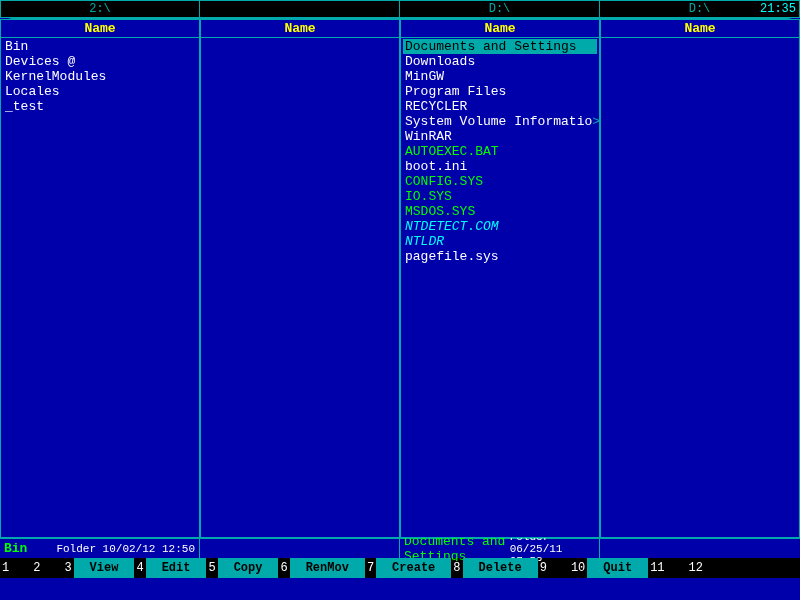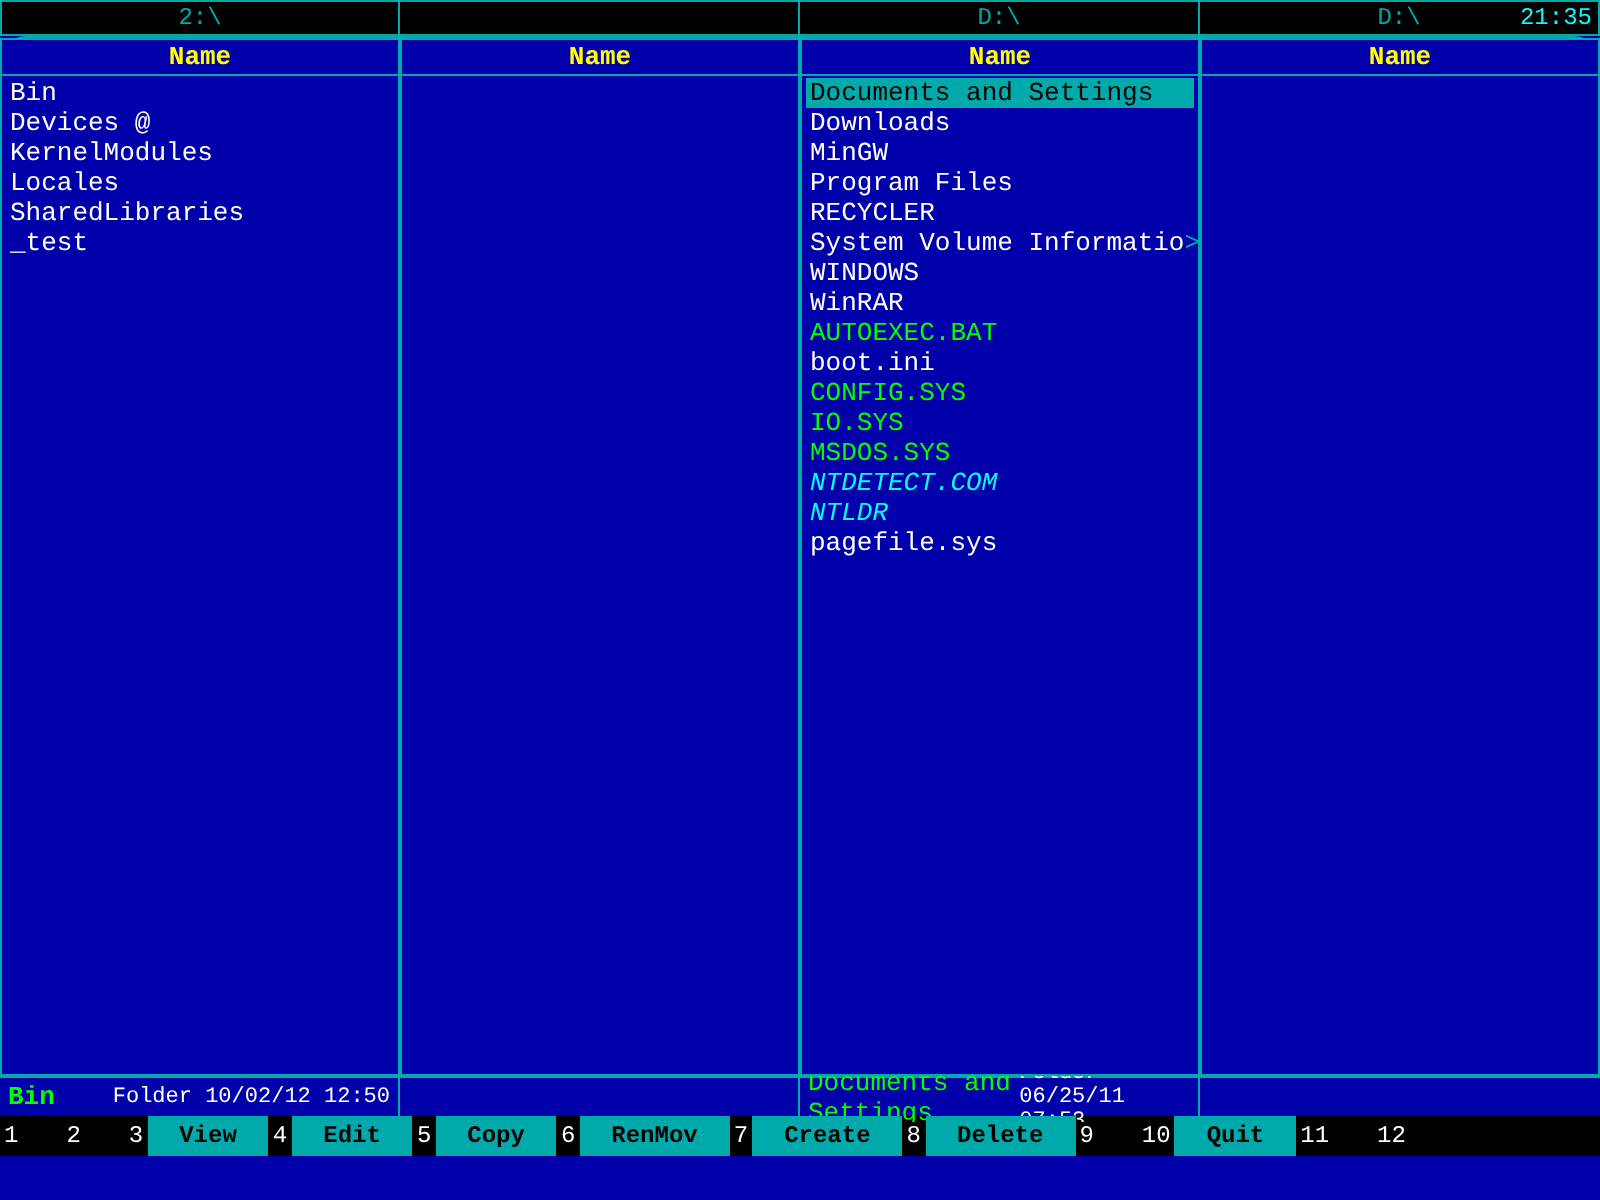--- a/index.html
+++ b/index.html
@@ -263,21 +263,20 @@
 
   <div class="panel panel-left">
     <div class="panel-header">
       <span>Name</span>
     </div>
     <div class="panel-content" id="left-files">
     <span class="file-item">Bin</span>
         <span class="file-item">Devices @</span>
         <span class="file-item">KernelModules</span>
         <span class="file-item">Locales</span>
-        <span class="file-item">SharedLibraries</span>
         <span class="file-item">_test</span>
       </div>
   </div>
 
   <div class="panel panel-middle">
     <div class="panel-header">
       <span>Name</span>
     </div>
     <div class="panel-content">
     </div>
@@ -287,21 +286,20 @@
     <div class="panel-header" style="color:#ffff00;font-weight:bold;">
       <span>Name</span>
     </div>
     <div class="panel-content" id="right-files">
     <span class="file-item selected">Documents and Settings</span>
         <span class="file-item">Downloads</span>
         <span class="file-item">MinGW</span>
         <span class="file-item">Program Files</span>
         <span class="file-item">RECYCLER</span>
         <span class="file-item">System Volume Informatio<span style="color: rgb(0, 170, 170);">&gt;</span></span>
-        <span class="file-item">WINDOWS</span>
         <span class="file-item">WinRAR</span>
         <span class="file-item green">AUTOEXEC.BAT</span>
         <span class="file-item">boot.ini</span>
         <span class="file-item green">CONFIG.SYS</span>
         <span class="file-item green">IO.SYS</span>
         <span class="file-item green">MSDOS.SYS</span>
         <span class="file-item cyan">NTDETECT.COM</span>
         <span class="file-item cyan">NTLDR</span>
         <span class="file-item">pagefile.sys</span>
       </div>

